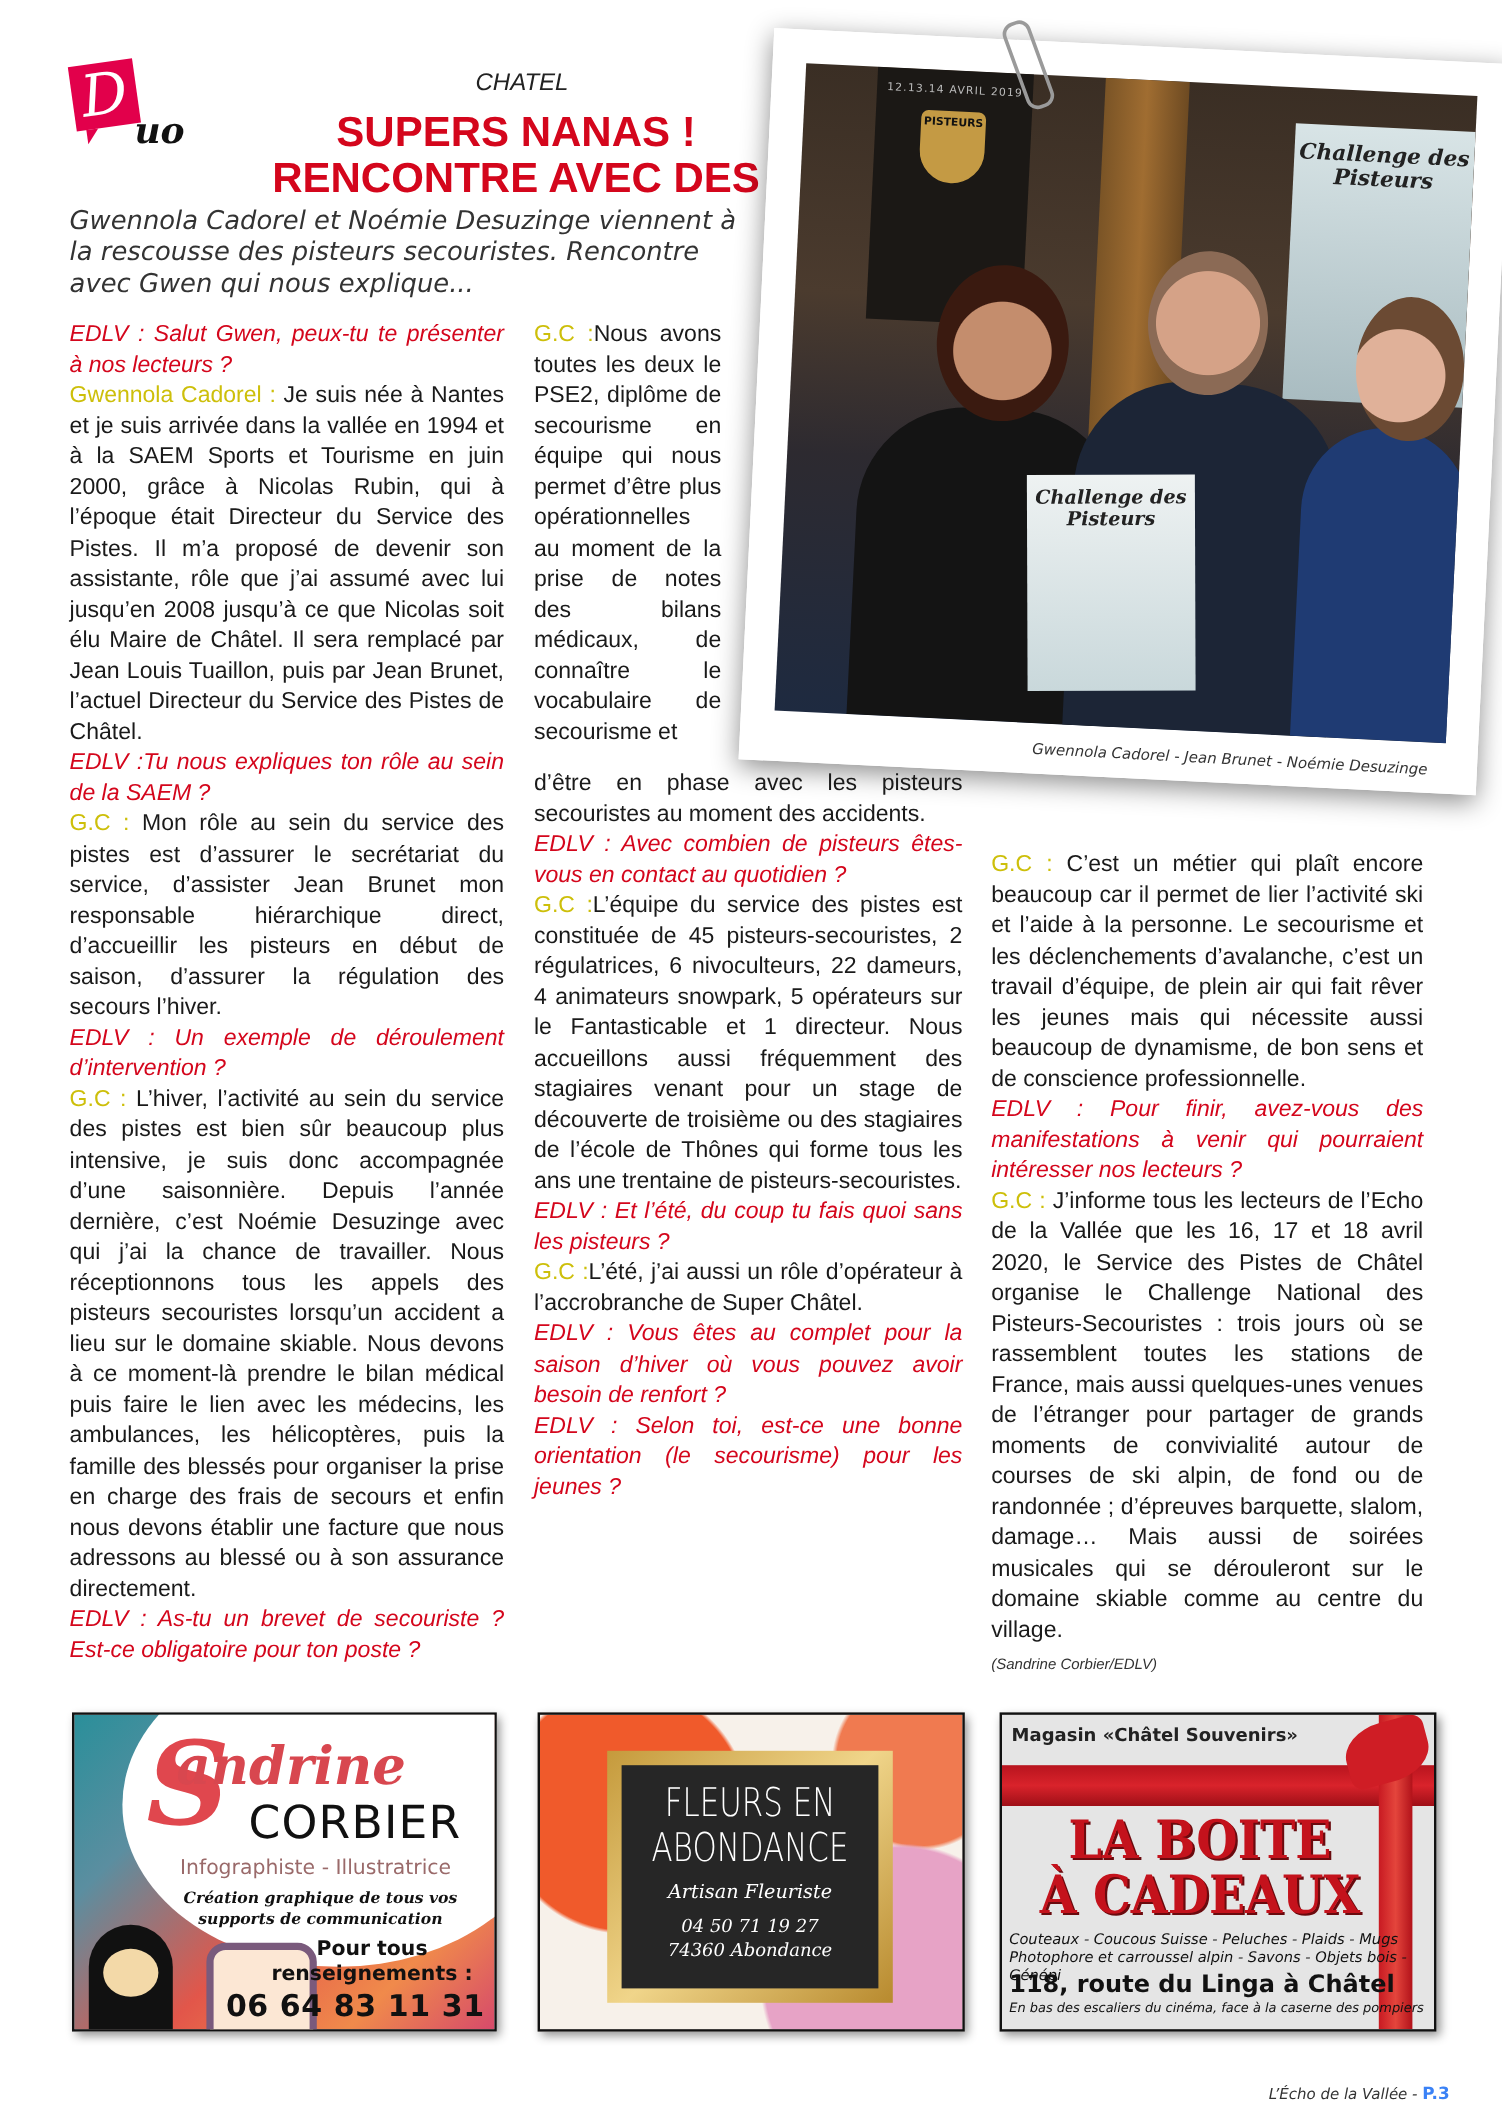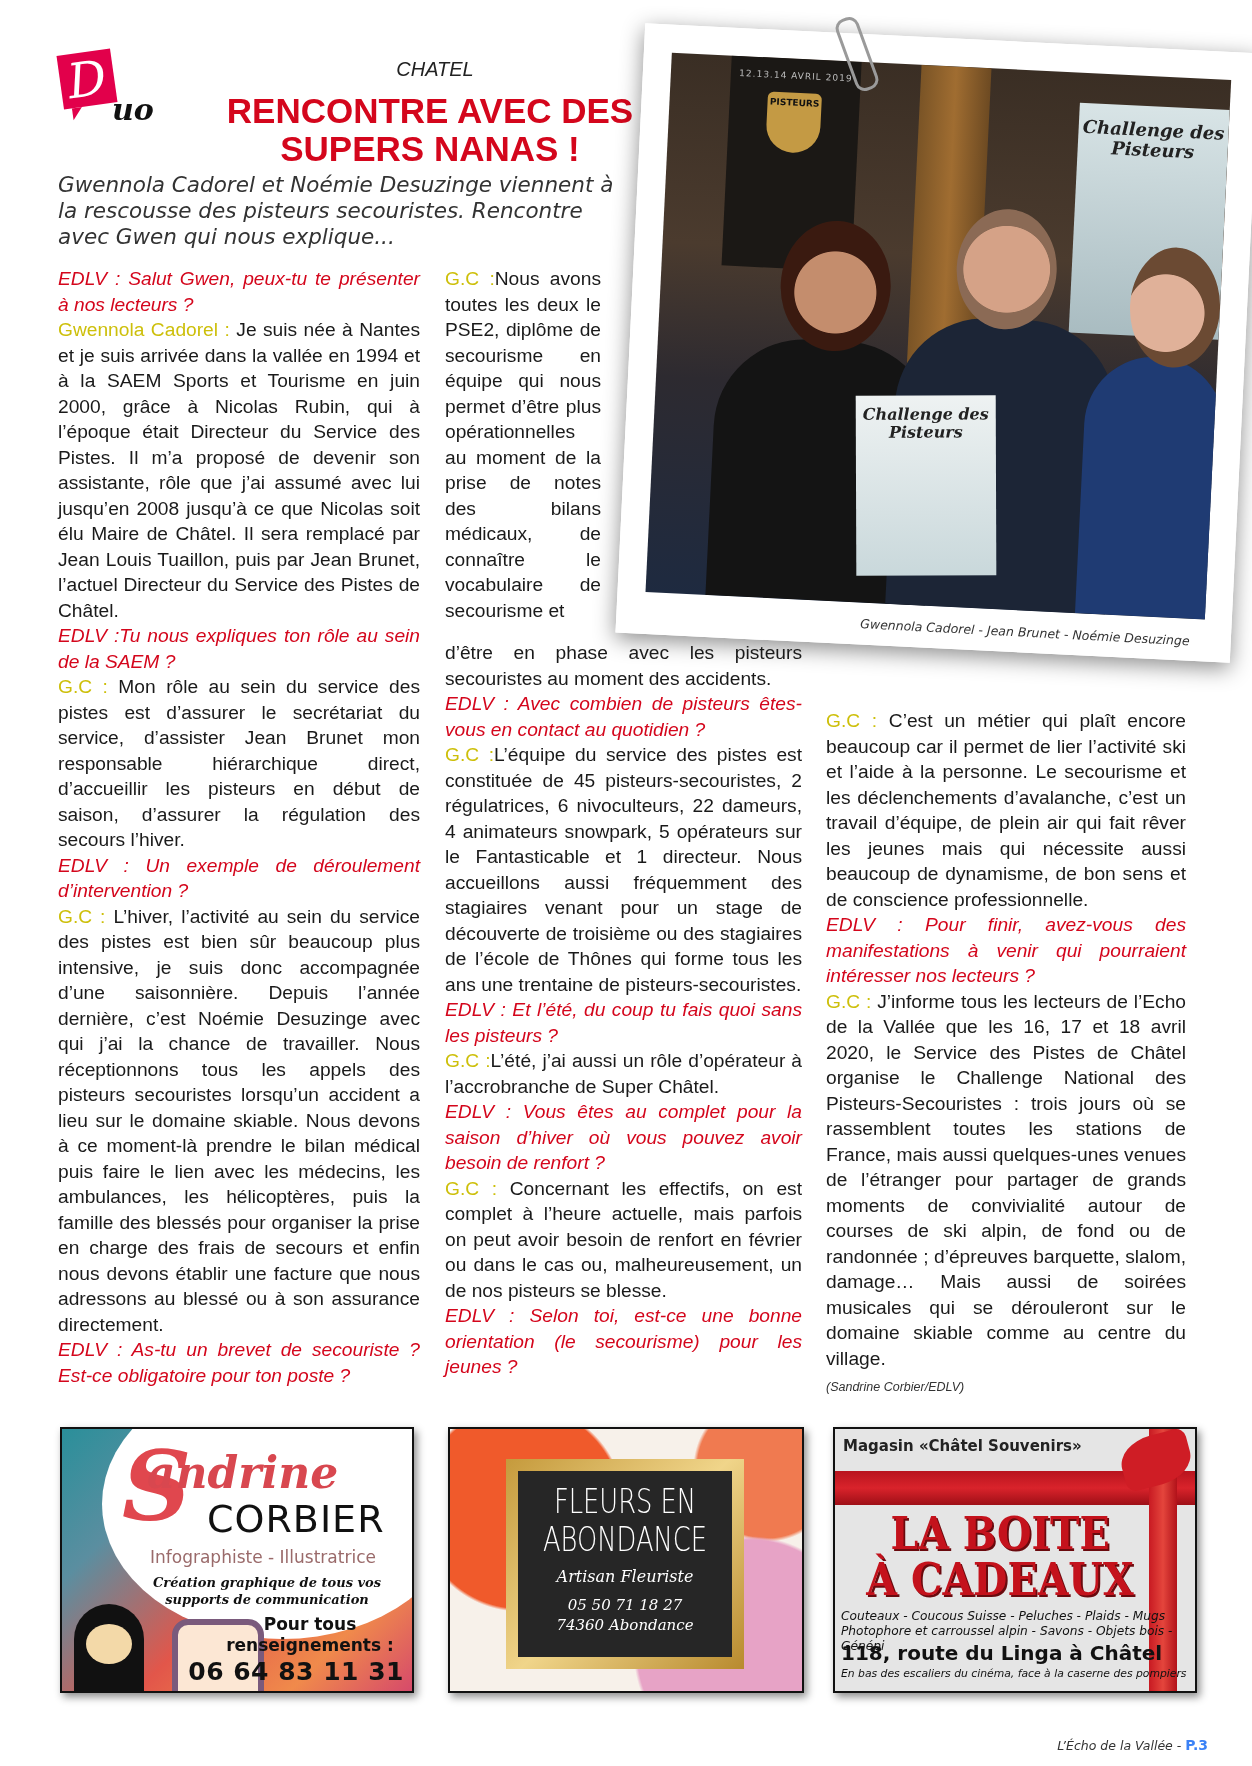--- a/index.html
+++ b/index.html
@@ -91,22 +91,22 @@
   .footer b { font-style:normal; font-size:14px; color:#3b82f6; }
 </style>
 </head>
 <body>
 
 <div class="abs duo-box"><span>D</span></div>
 <div class="abs duo-uo">uo</div>
 
 <div class="abs kicker">CHATEL</div>
 <div class="abs title">
+  <div>SUPERS NANAS !</div>
   <div>RENCONTRE AVEC DES</div>
-  <div>SUPERS NANAS !</div>
 </div>
 <div class="abs chapo">Gwennola Cadorel et Noémie Desuzinge viennent à la rescousse des pisteurs secouristes. Rencontre avec Gwen qui nous explique...</div>
 
 <div class="abs photo-shadow"></div>
 <div class="abs photo-frame">
   <div class="photo-img">
     <div class="poster-left">
       <div class="date">12.13.14 AVRIL 2019</div>
       <div class="badge">PISTEURS</div>
     </div>
@@ -142,21 +142,20 @@
   <p><span class="sp">G.C :</span><span>Nous avons toutes les deux le PSE2, diplôme de secourisme en équipe qui nous permet d’être plus opérationnelles au moment de la prise de notes des bilans médicaux, de connaître le vocabulaire de secourisme et</span></p>
 </div>
 
 <div class="abs col col2b" id="col2">
     <p>d’être en phase avec les pisteurs secouristes au moment des accidents.</p>
     <p class="q">EDLV :  Avec combien de pisteurs êtes-vous en contact au quotidien ?</p>
     <p><span class="sp">G.C :</span><span>L’équipe du service des pistes est constituée de 45 pisteurs-secouristes, 2 régulatrices, 6 nivoculteurs, 22 dameurs, 4 animateurs snowpark, 5 opérateurs sur le Fantasticable et 1 directeur. Nous accueillons aussi fréquemment des stagiaires venant pour un stage de découverte de troisième ou des stagiaires de l’école de Thônes qui forme tous les ans une trentaine de pisteurs-secouristes.</span></p>
     <p class="q">EDLV : Et l’été, du coup tu fais quoi sans les pisteurs ?</p>
     <p><span class="sp">G.C :</span><span>L’été, j’ai aussi un rôle d’opérateur à l’accrobranche de Super Châtel.</span></p>
     <p class="q">EDLV :  Vous êtes au complet pour la saison d’hiver où vous pouvez avoir besoin de renfort ?</p>
-    <p><span class="sp">G.C :</span><span> Concernant les effectifs, on est complet à l’heure actuelle, mais parfois on peut avoir besoin de renfort en février ou dans le cas ou, malheureusement, un de nos pisteurs se blesse.</span></p>
     <p class="q">EDLV :  Selon toi, est-ce une bonne orientation (le secourisme) pour les jeunes ?</p>
   </div>
 
 <div class="abs col col3" id="col3">
     <p><span class="sp">G.C :</span><span> C’est un métier qui plaît encore beaucoup car il permet de lier l’activité ski et l’aide à la personne. Le secourisme et les déclenchements d’avalanche, c’est un travail d’équipe, de plein air qui fait rêver les jeunes mais qui nécessite aussi beaucoup de dynamisme, de bon sens et de conscience professionnelle.</span></p>
     <p class="q">EDLV  :  Pour  finir,  avez-vous  des manifestations à venir qui pourraient intéresser nos lecteurs ?</p>
     <p><span class="sp">G.C :</span><span> J’informe tous les lecteurs de l’Echo de la Vallée que les 16, 17 et 18 avril 2020, le Service des Pistes de Châtel organise le Challenge National des Pisteurs-Secouristes : trois jours où se rassemblent toutes les stations de France, mais aussi quelques-unes venues de l’étranger pour partager de grands moments de convivialité autour de courses de ski alpin, de fond ou de randonnée ; d’épreuves barquette, slalom, damage… Mais aussi de soirées musicales qui se dérouleront sur le domaine skiable comme au centre du village.</span></p>
     <p class="credit" style="margin-top: 4px;">(Sandrine Corbier/EDLV)</p>
   </div>
 
@@ -176,21 +175,21 @@
 
 <div class="abs ad ad2">
   <div class="goldframe"></div>
   <div class="board">
     <div class="name">
       <div>FLEURS EN</div>
       <div>ABONDANCE</div>
     </div>
     <div class="sub">Artisan Fleuriste</div>
     <div class="tel">
-      <div>05 50 71 18 27</div>
+      <div>04 50 71 19 27</div>
       <div>74360 Abondance</div>
     </div>
   </div>
 </div>
 
 <div class="abs ad ad3">
   <div class="ribbon-h"></div>
   <div class="ribbon-v"></div>
   <div class="bow"></div>
   <div class="shop">Magasin «Châtel Souvenirs»</div>

